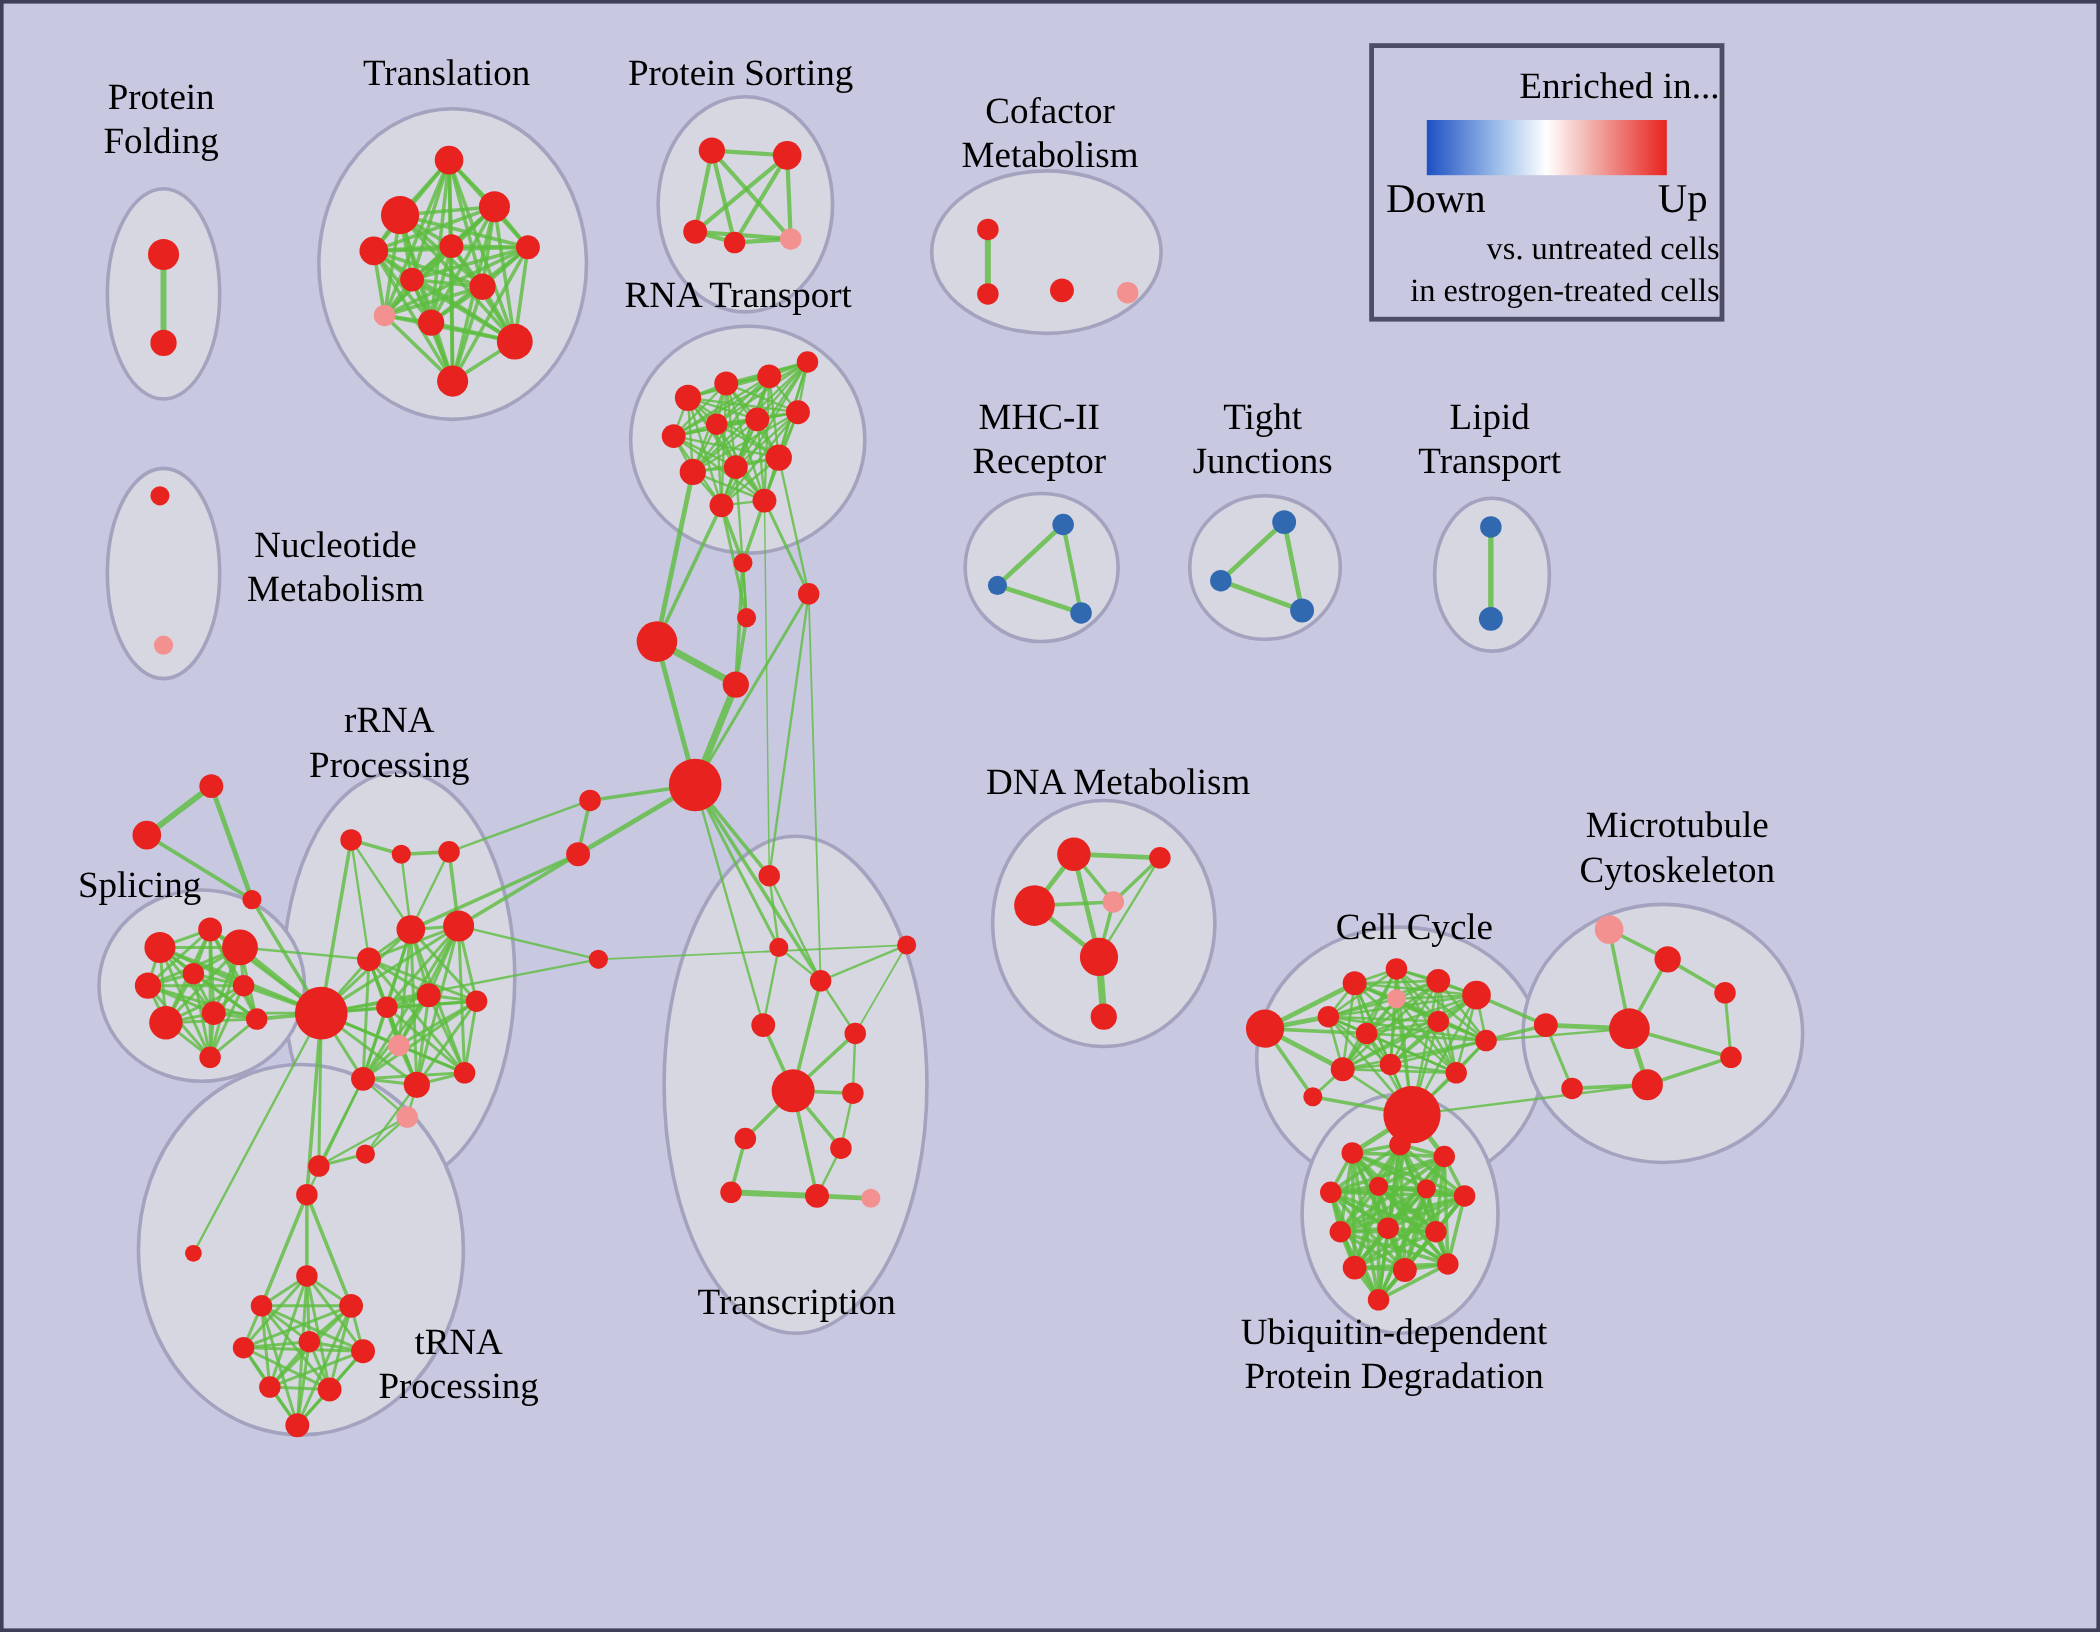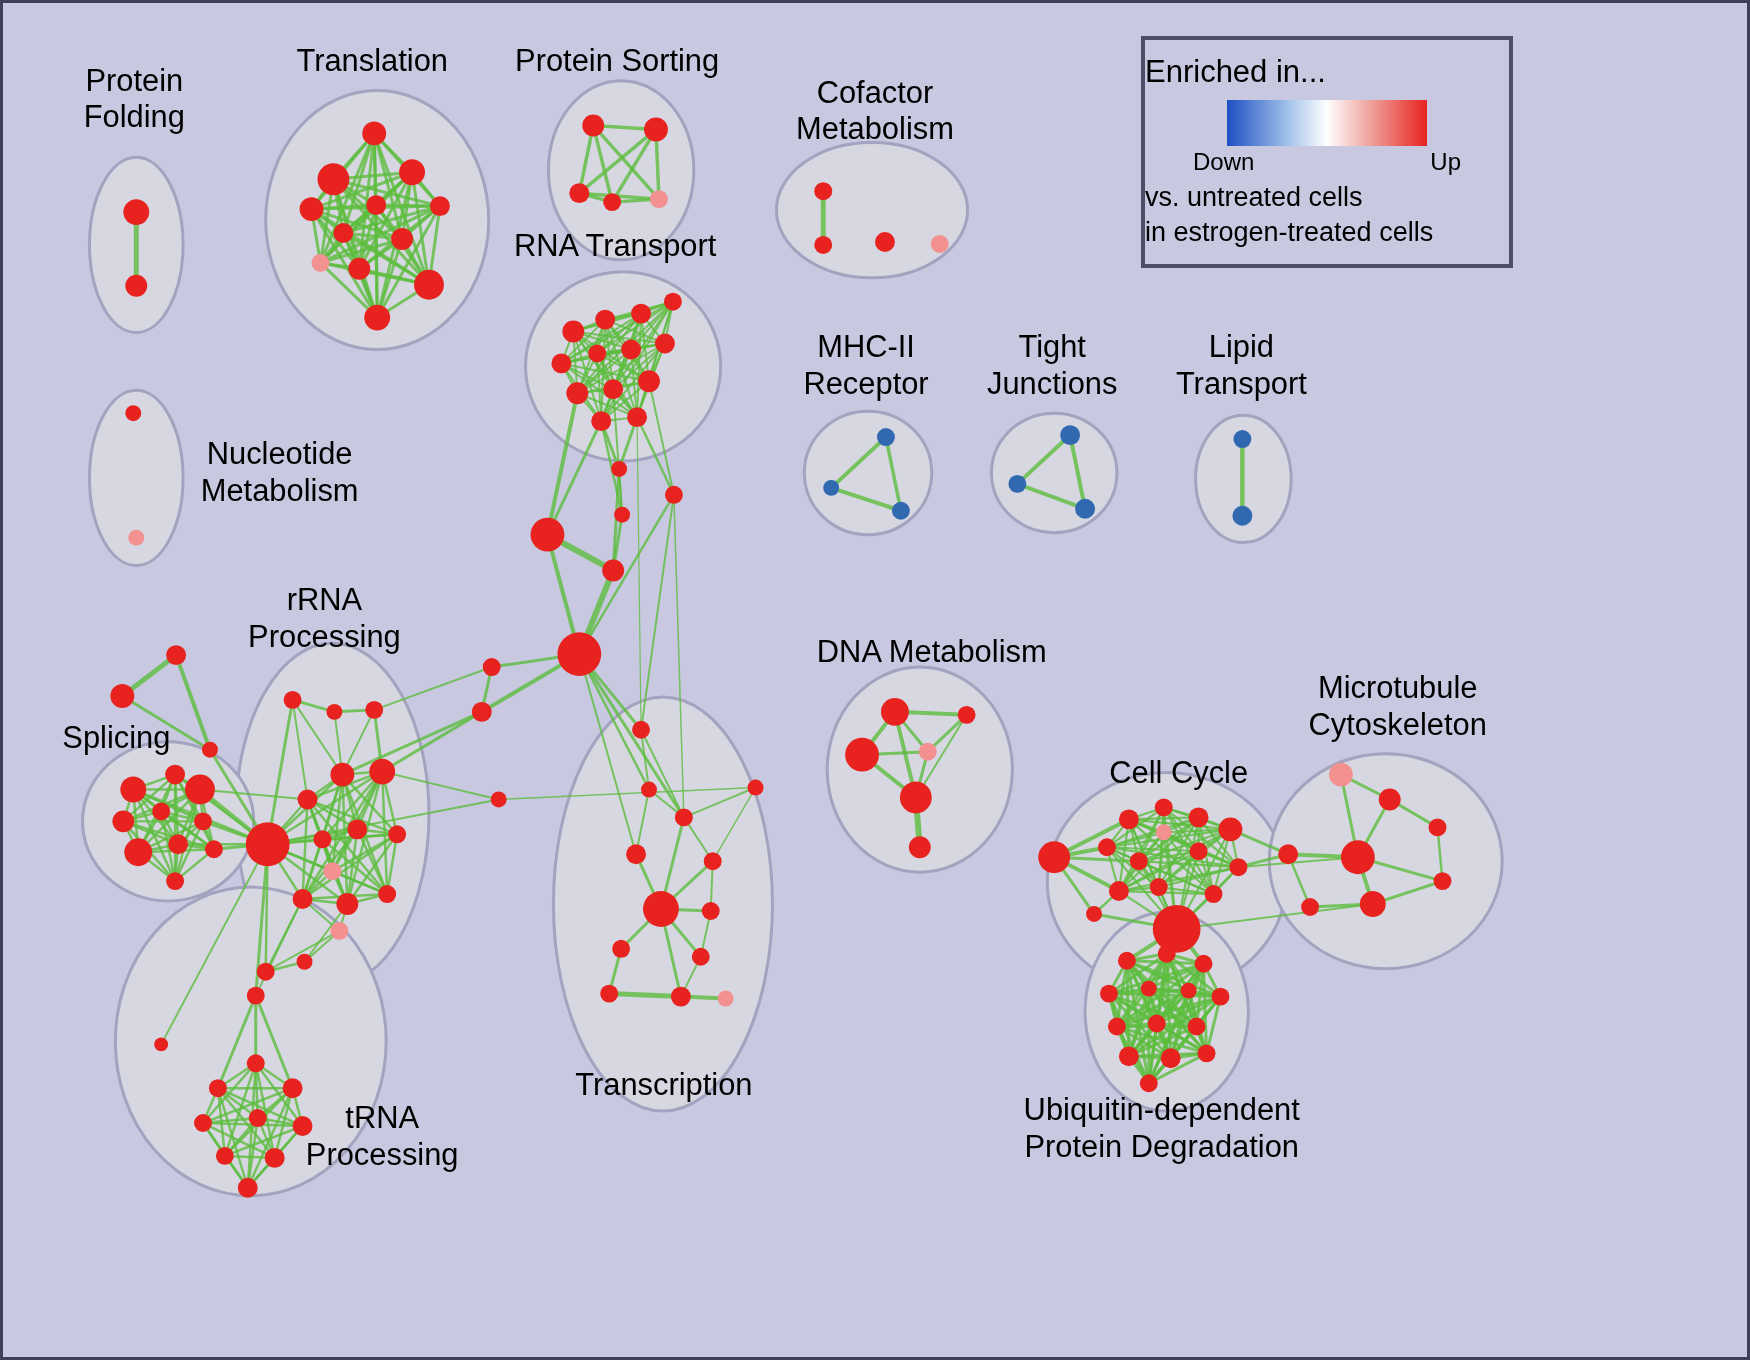--- a/index.html
+++ b/index.html
@@ -4,33 +4,33 @@
 <style>
   html,body{margin:0;padding:0;background:#c8c8e0;}
   .figure{
     position:relative;width:1750px;height:1360px;
     background:#c8c8e0;border:3px solid #3f3f5a;box-sizing:border-box;
     font-family:"Liberation Sans",sans-serif;overflow:hidden;
   }
   svg.network{position:absolute;left:0;top:0;width:100%;height:100%;}
   .cluster-label{font-size:31px;fill:#000;}
   .legend{
-    position:absolute;left:1138px;top:33px;width:372px;height:232px;
-    border:4px solid #4d4d68;box-sizing:border-box;text-align:left;color:#000;
+    position:absolute;left:1138px;top:33px;width:296px;height:232px;
+    border:4px solid #4d4d68;box-sizing:border-box;text-align:right;color:#000;
     background:rgba(200,200,224,0.25);
   }
   .legend-title{font-size:31px;margin-top:14px;}
   .gradbar{width:200px;height:46px;margin:10px auto 0;}
-  .scale-row{display:flex;justify-content:space-between;width:268px;margin:2px auto 0;font-size:24px;}
+  .scale-row{display:flex;justify-content:space-between;width:268px;margin:2px auto 0;font-size:34px;}
   .caption{font-size:27px;line-height:1.3;margin-top:4px;}
 </style>
 </head>
 <body>
 
-<div class="figure" style="background: rgb(200, 200, 224); border-color: rgb(63, 63, 90);">
+<div class="figure" style="background: rgb(200, 200, 224); border-color: rgb(63, 63, 90); font-family: Liberation Serif, serif;">
 
   <svg class="network" viewBox="0 0 1750 1360">
       <g>
         <ellipse cx="133" cy="243" rx="47" ry="88" fill="#d7d7e2" stroke="#a3a3bf" stroke-width="3"></ellipse>
         <ellipse cx="375" cy="218" rx="112" ry="130" fill="#d7d7e2" stroke="#a3a3bf" stroke-width="3"></ellipse>
         <ellipse cx="620" cy="168" rx="73" ry="90" fill="#d7d7e2" stroke="#a3a3bf" stroke-width="3"></ellipse>
         <ellipse cx="872" cy="208" rx="96" ry="68" fill="#d7d7e2" stroke="#a3a3bf" stroke-width="3"></ellipse>
         <ellipse cx="622" cy="365" rx="98" ry="95" fill="#d7d7e2" stroke="#a3a3bf" stroke-width="3"></ellipse>
         <ellipse cx="133" cy="477" rx="47" ry="88" fill="#d7d7e2" stroke="#a3a3bf" stroke-width="3"></ellipse>
         <ellipse cx="868" cy="472" rx="64" ry="62" fill="#d7d7e2" stroke="#a3a3bf" stroke-width="3"></ellipse>

